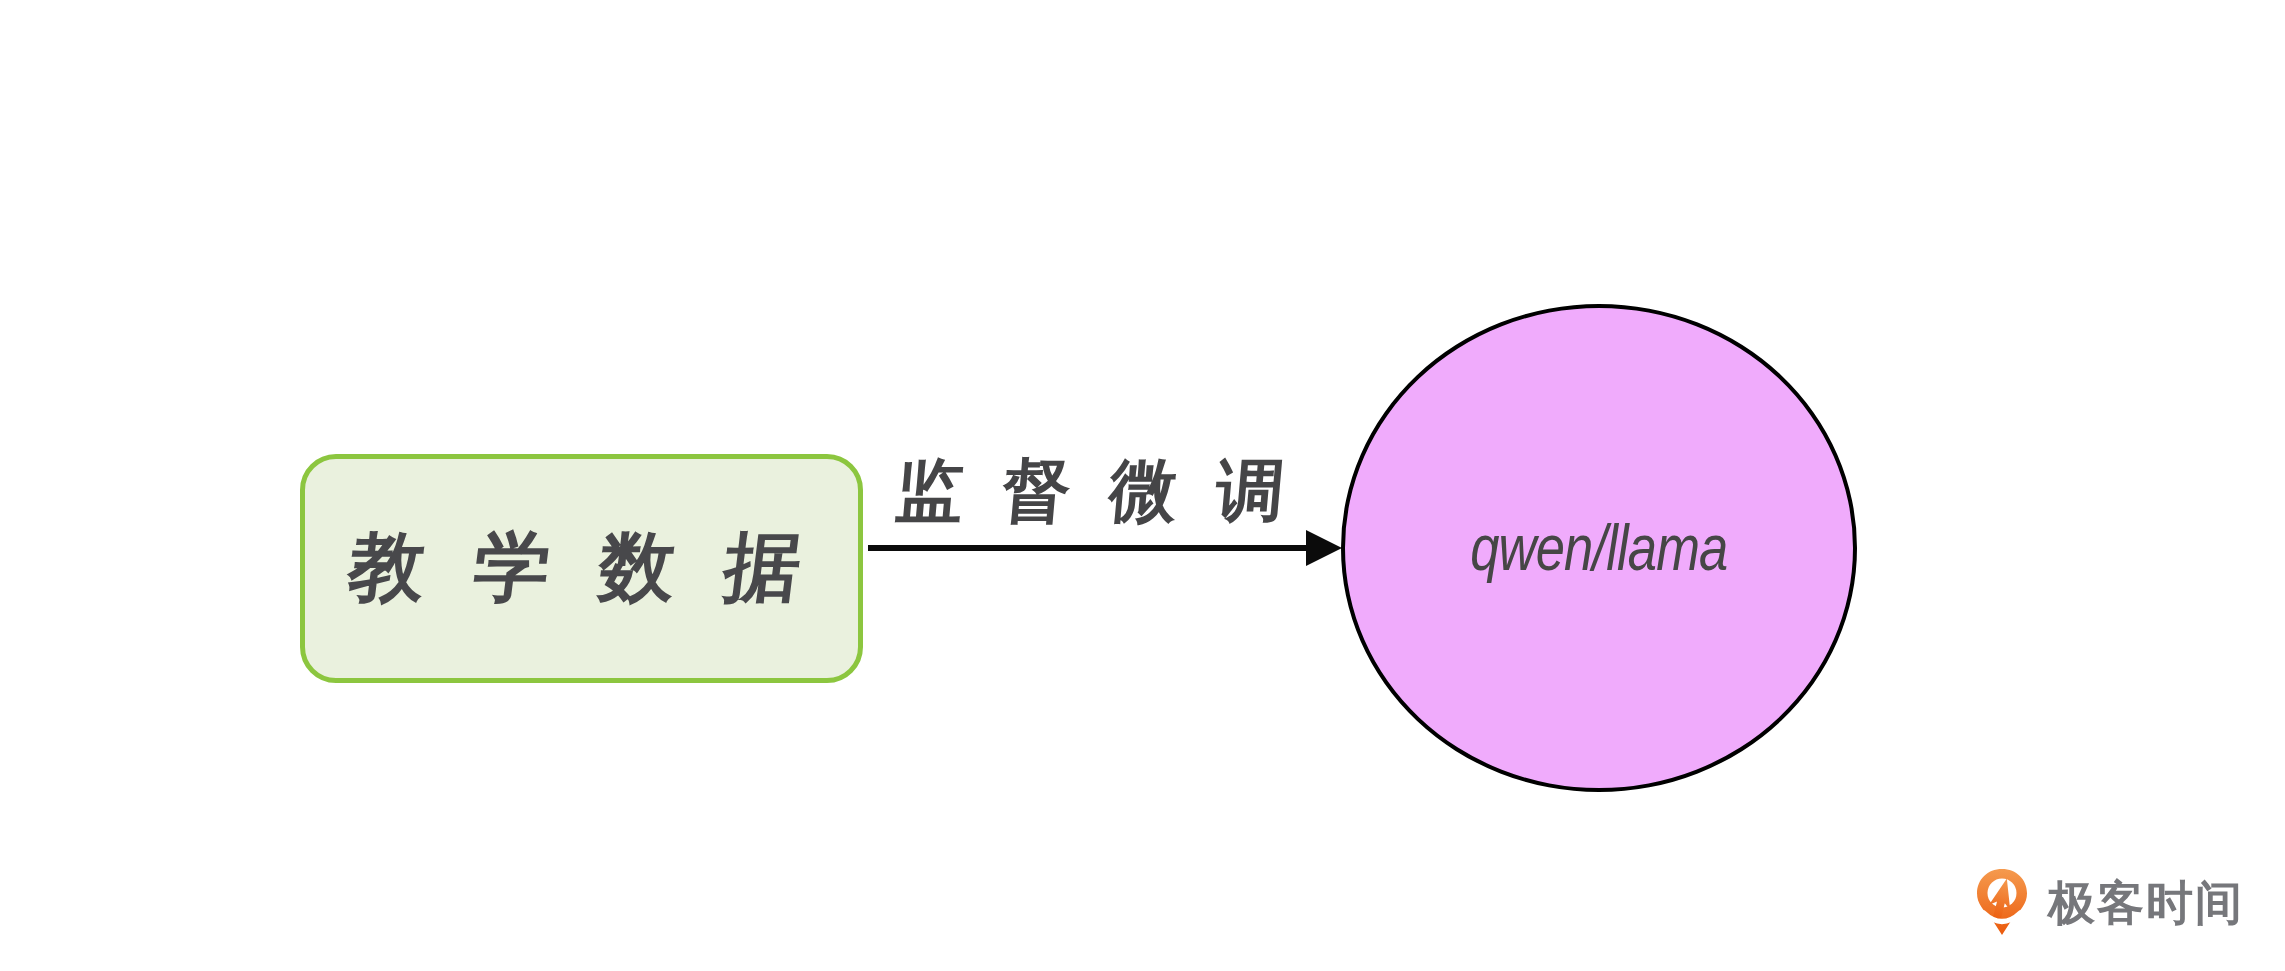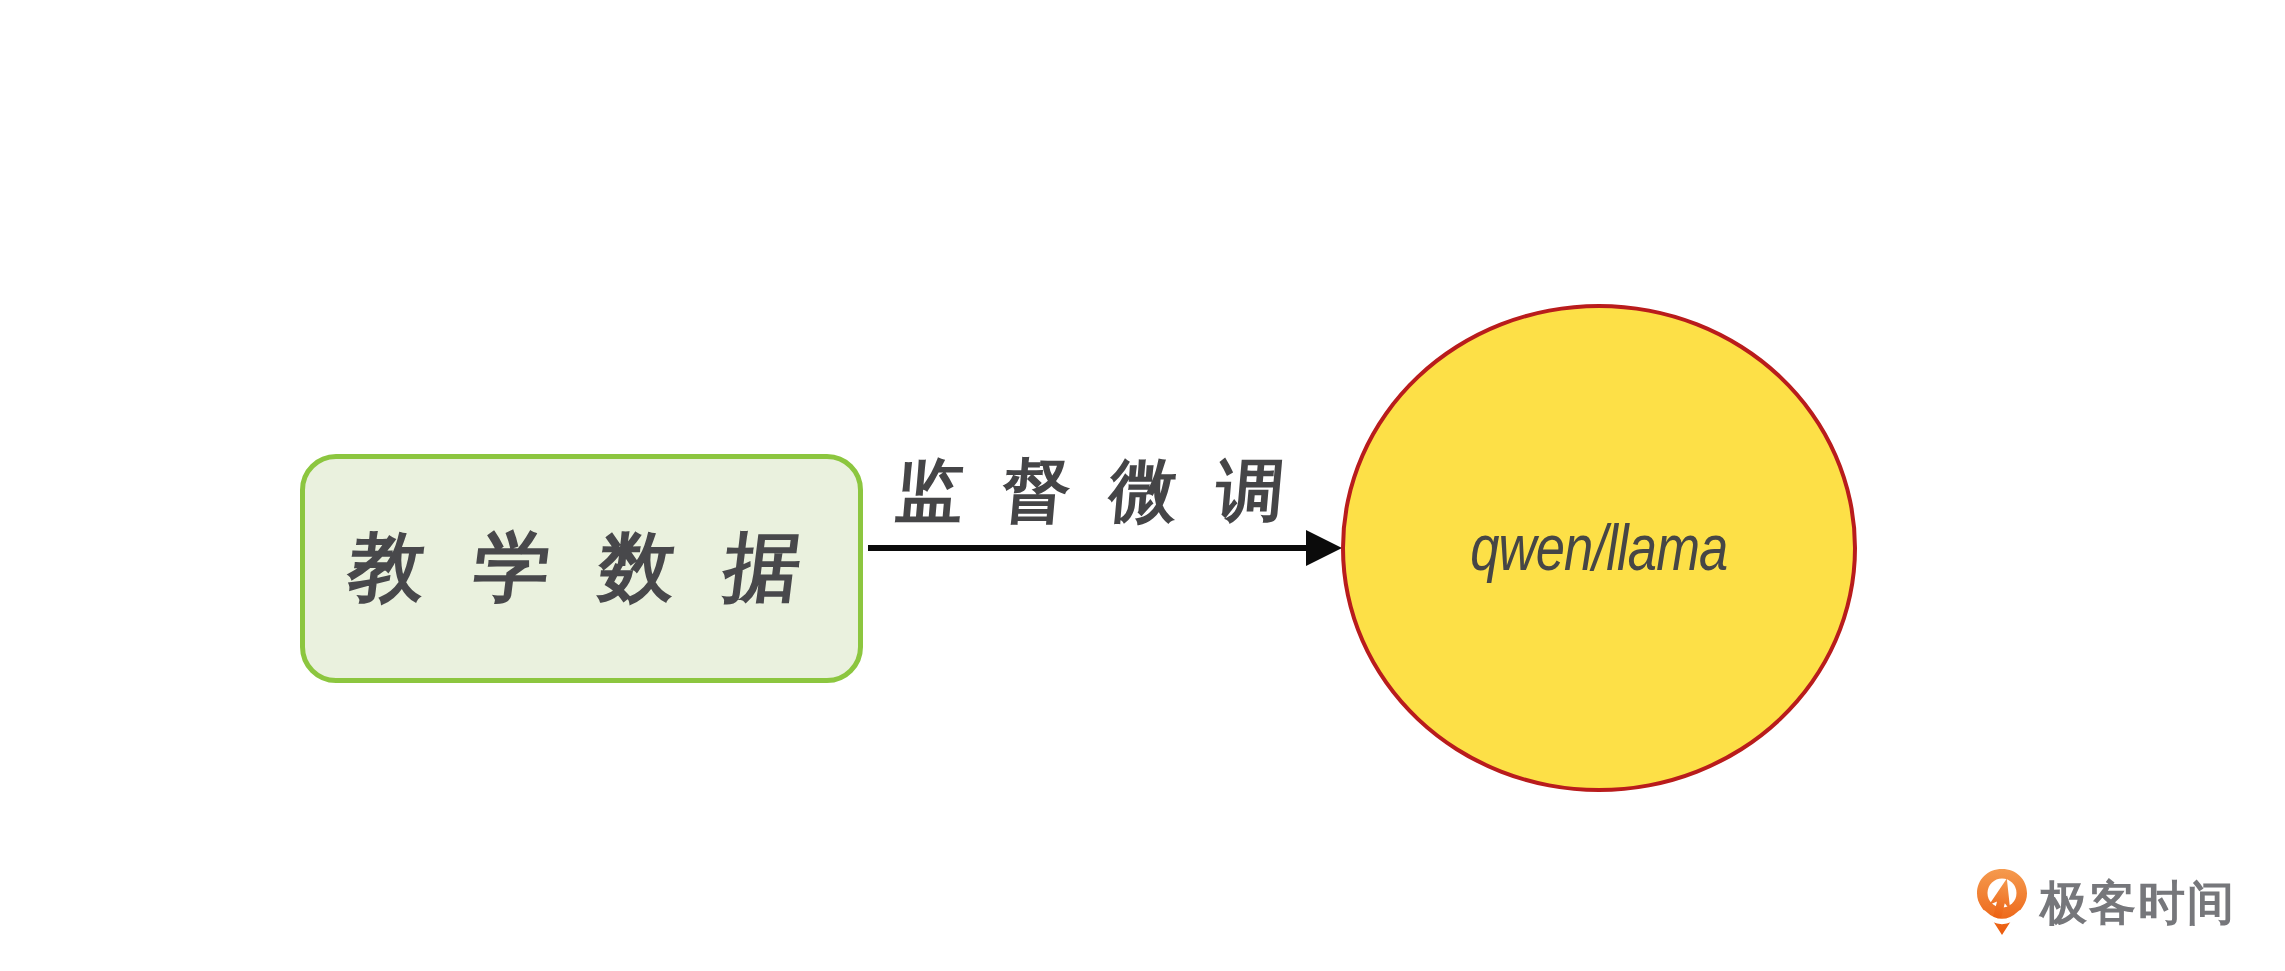--- a/index.html
+++ b/index.html
@@ -74,22 +74,22 @@
   }
 
   
   .target-circle {
     position: absolute;
     left: 1341px;
     top: 304px;
     width: 516px;
     height: 488px;
     box-sizing: border-box;
-    background: #fde047;
-    border: 4px solid #b91c1c;
+    background: #f0abfc;
+    border: 4px solid #000000;
     border-radius: 50%;
     display: flex;
     align-items: center;
     justify-content: center;
   }
   .target-circle .label {
     font-size: 64px;
     font-style: italic;
     color: #464646;
     transform: scaleX(0.82);
@@ -104,21 +104,21 @@
     top: 868px;
     display: flex;
     align-items: center;
   }
   .branding .pin-icon {
     width: 52px;
     height: 70px;
     display: block;
   }
   .branding .logo-text {
-    margin-left: 12px;
+    margin-left: 20px;
     font-size: 47px;
     font-weight: 600;
     color: #76777B;
     letter-spacing: 2px;
     white-space: nowrap;
   }
 </style>
 </head>
 <body>
 

